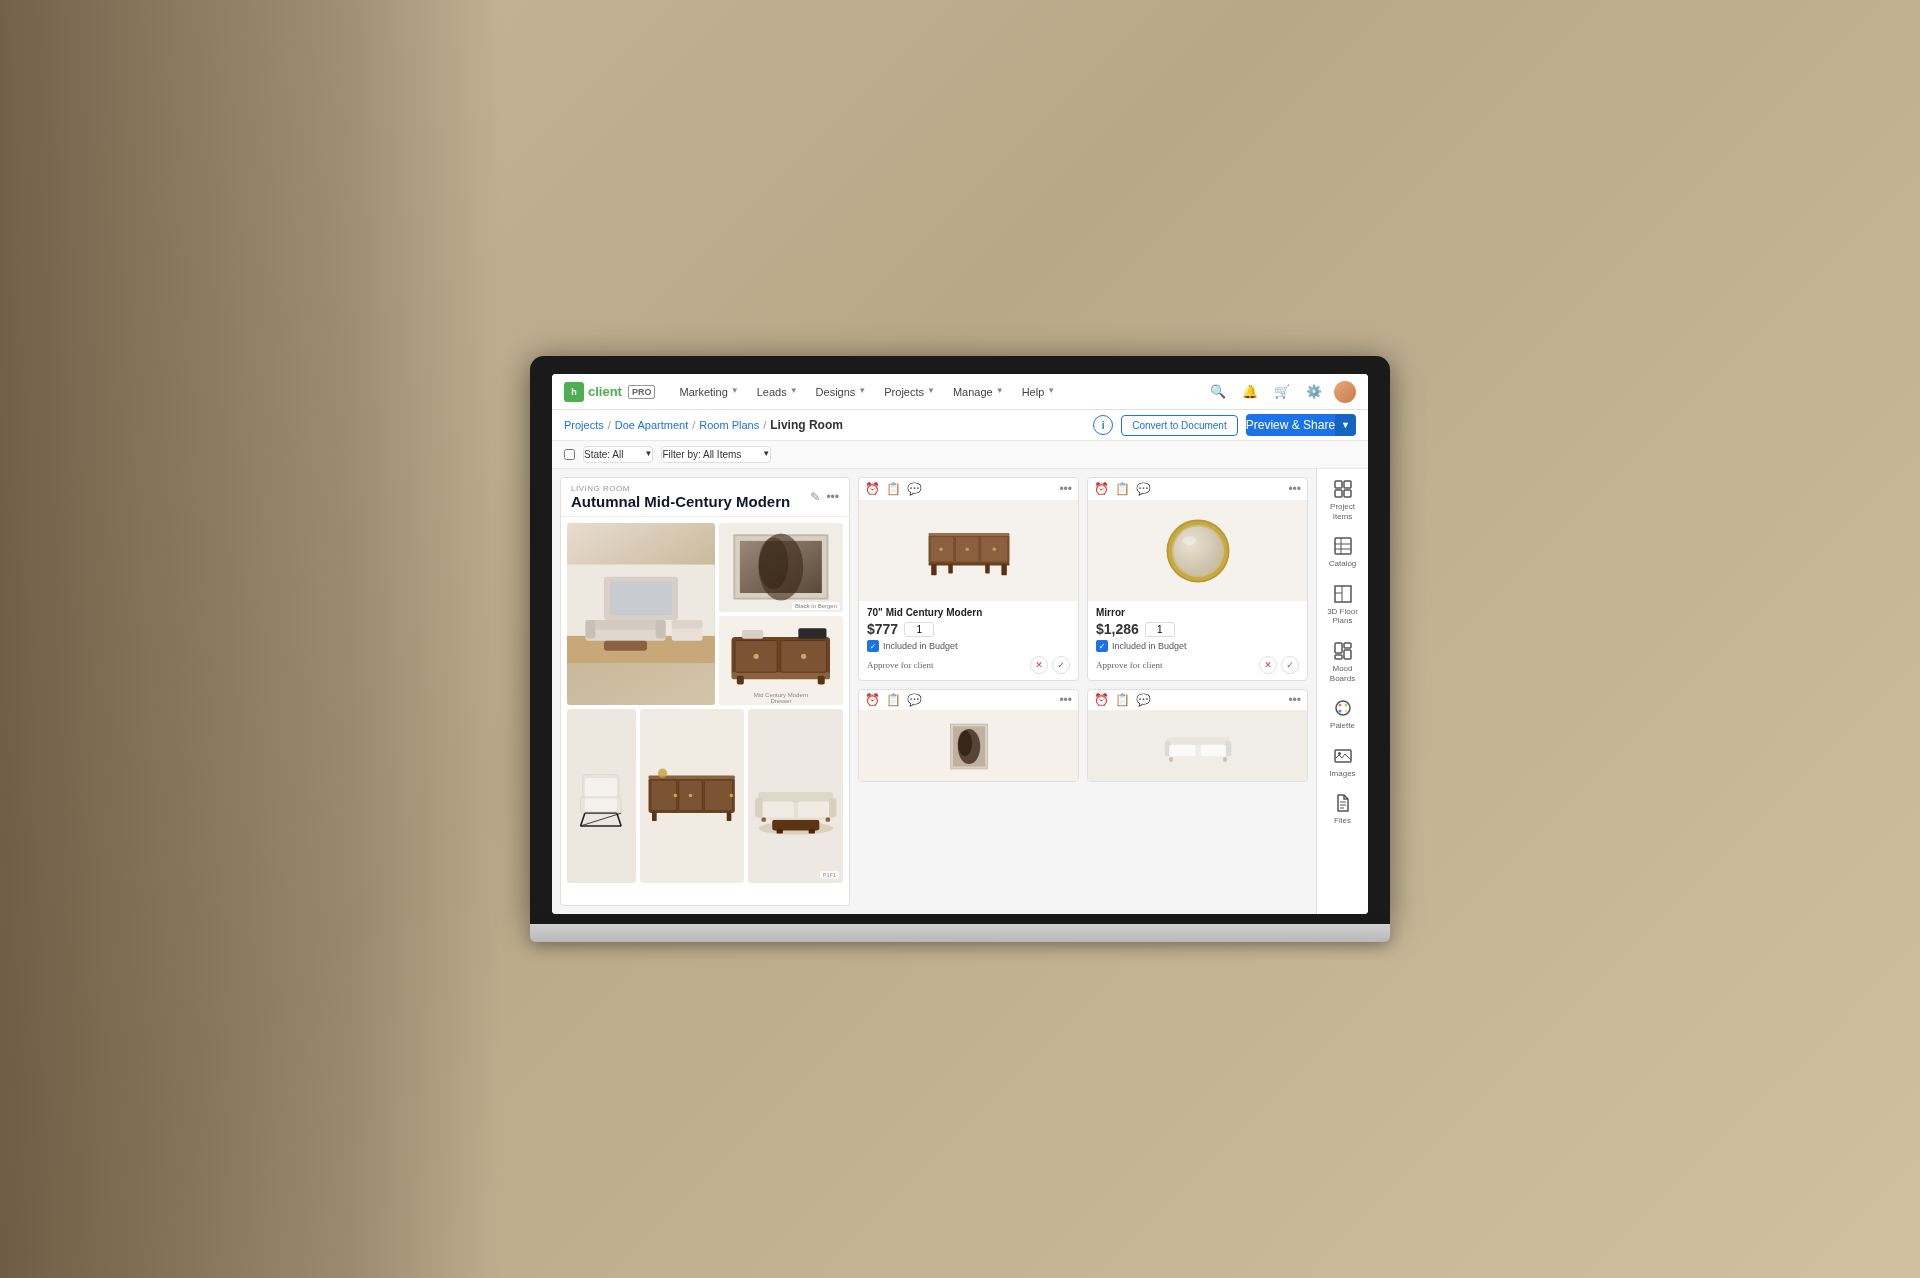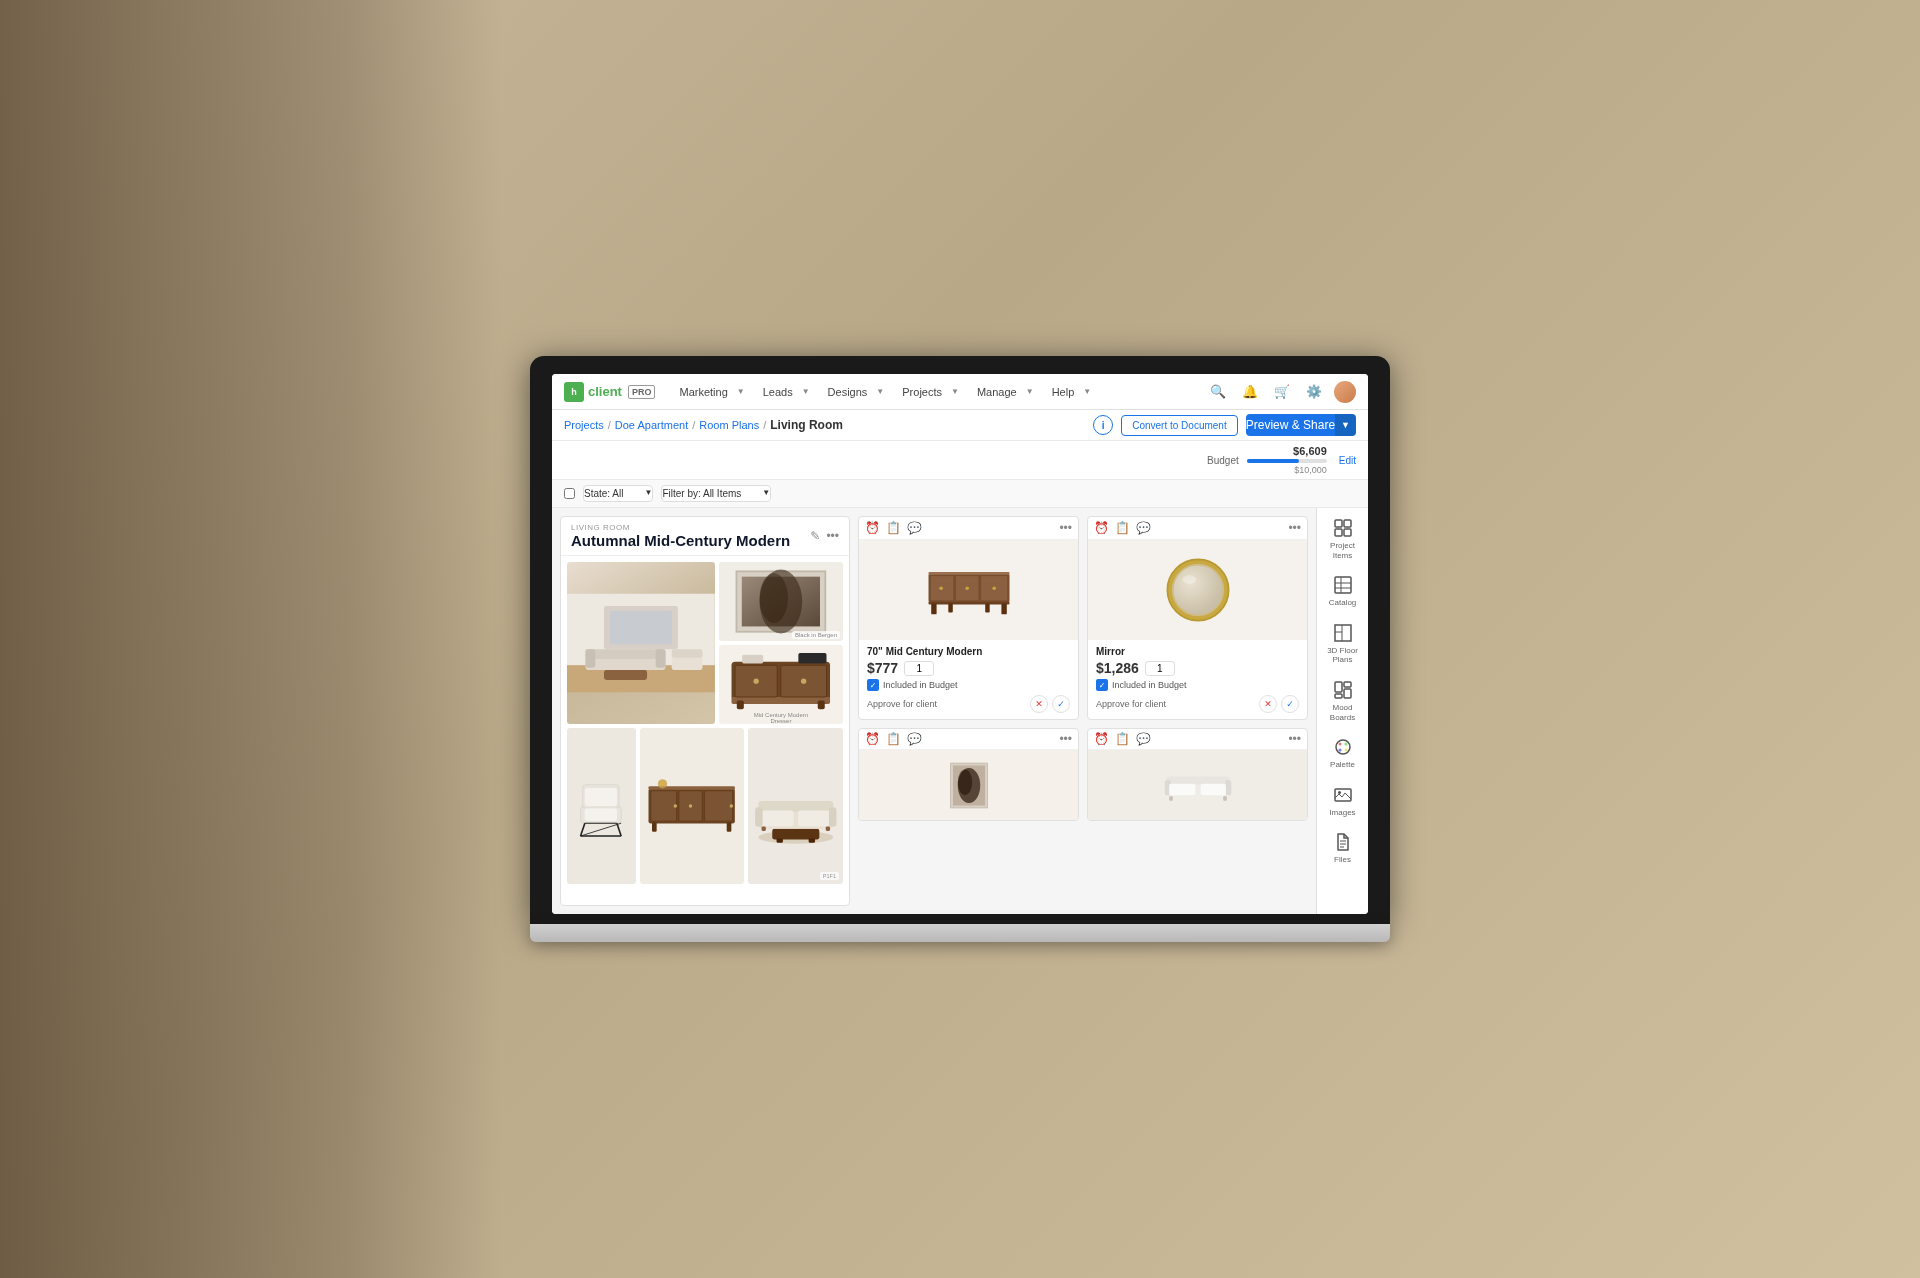--- a/index.html
+++ b/index.html
@@ -105,22 +105,22 @@
       align-items: center;
       gap: 2px;
       flex: 1;
     }
 
     .nav-item {
       padding: 4px 8px;
       cursor: pointer;
       border-radius: 3px;
       display: flex;
-      align-items: center;
-      gap: 9px;
+      align-items: flex-start;
+      gap: 3px;
       color: #444;
       font-size: 11px;
     }
 
     .nav-item .chevron {
       font-size: 8px;
       color: #888;
     }
 
     .nav-right {
@@ -460,20 +460,21 @@
 
     .included-label {
       font-size: 9px;
       color: #555;
     }
 
     .approve-row {
       display: flex;
       align-items: center;
       justify-content: space-between;
+      font-family: Liberation Serif, serif;
     }
 
     .approve-label {
       font-size: 9px;
       color: #666;
     }
 
     .approve-btns {
       display: flex;
       gap: 4px;
@@ -639,33 +640,20 @@
                 <span>i</span>
               </div>
               <button class="btn-convert">Convert to Document</button>
               <div style="display:flex;">
                 <button class="btn-preview-share">Preview &amp; Share</button>
                 <button class="btn-preview-dropdown">▼</button>
               </div>
             </div>
           </div>
 
-          <div class="budget-bar">
-            <div class="budget-section">
-              <span class="budget-label">Budget</span>
-              <div class="budget-amounts">
-                <span class="budget-current">$6,609</span>
-                <div class="budget-progress">
-                  <div class="budget-progress-fill"></div>
-                </div>
-                <span class="budget-total">$10,000</span>
-              </div>
-            </div>
-            <span class="edit-link">Edit</span>
-          </div>
 
           <div class="filter-bar">
             <div class="checkbox-label">
               <input type="checkbox" style="width: 11px; height: 11px;">
             </div>
             <div class="filter-select">
               <span>State: All</span>
               <span style="font-size:8px;">▼</span>
             </div>
             <div class="filter-select">

